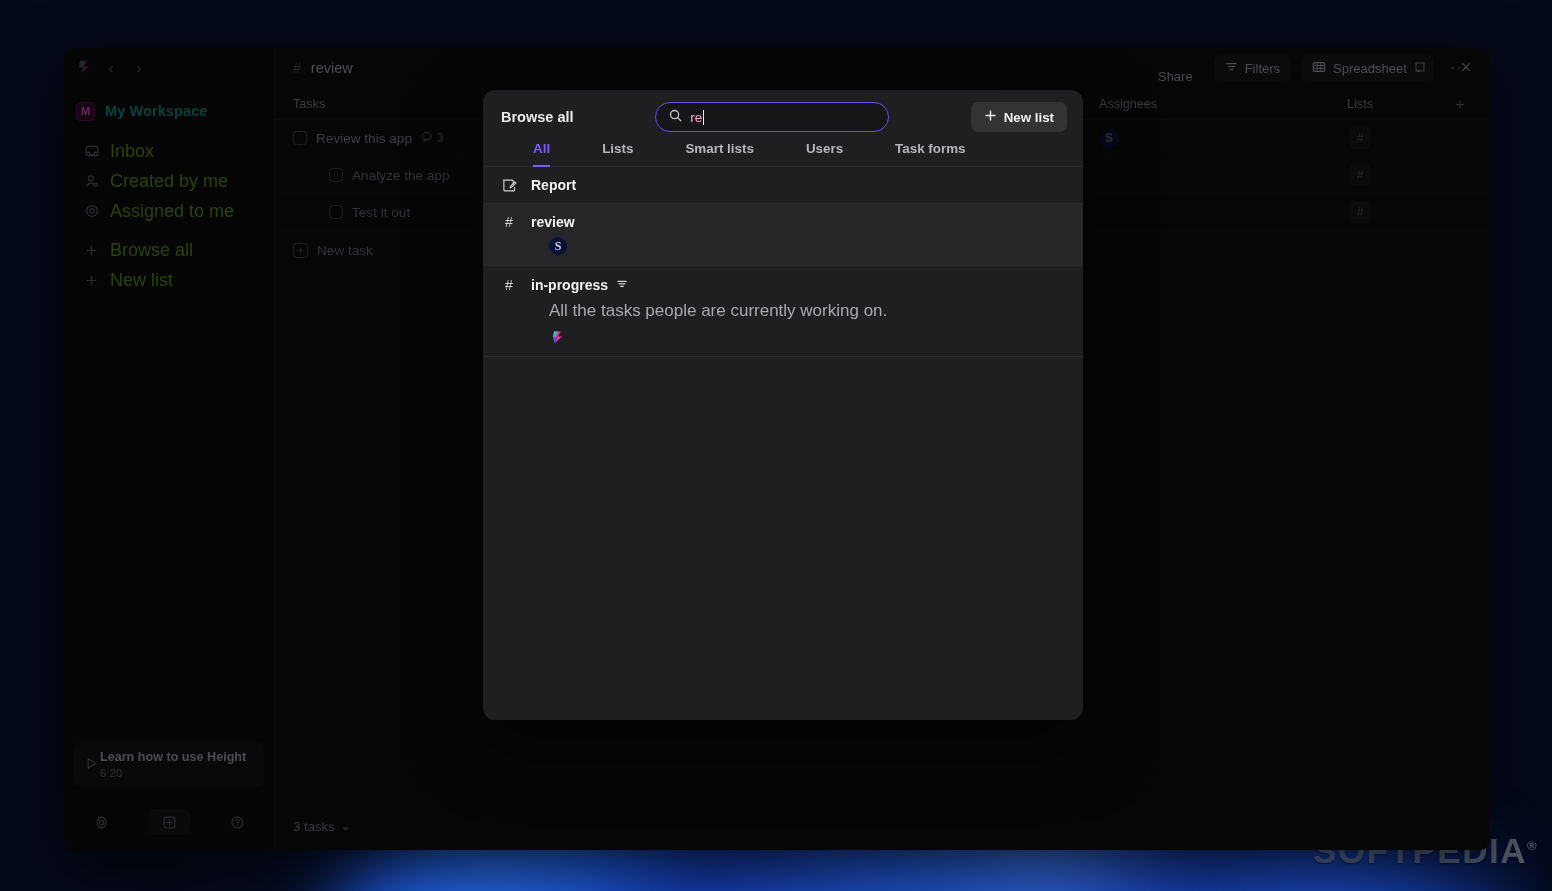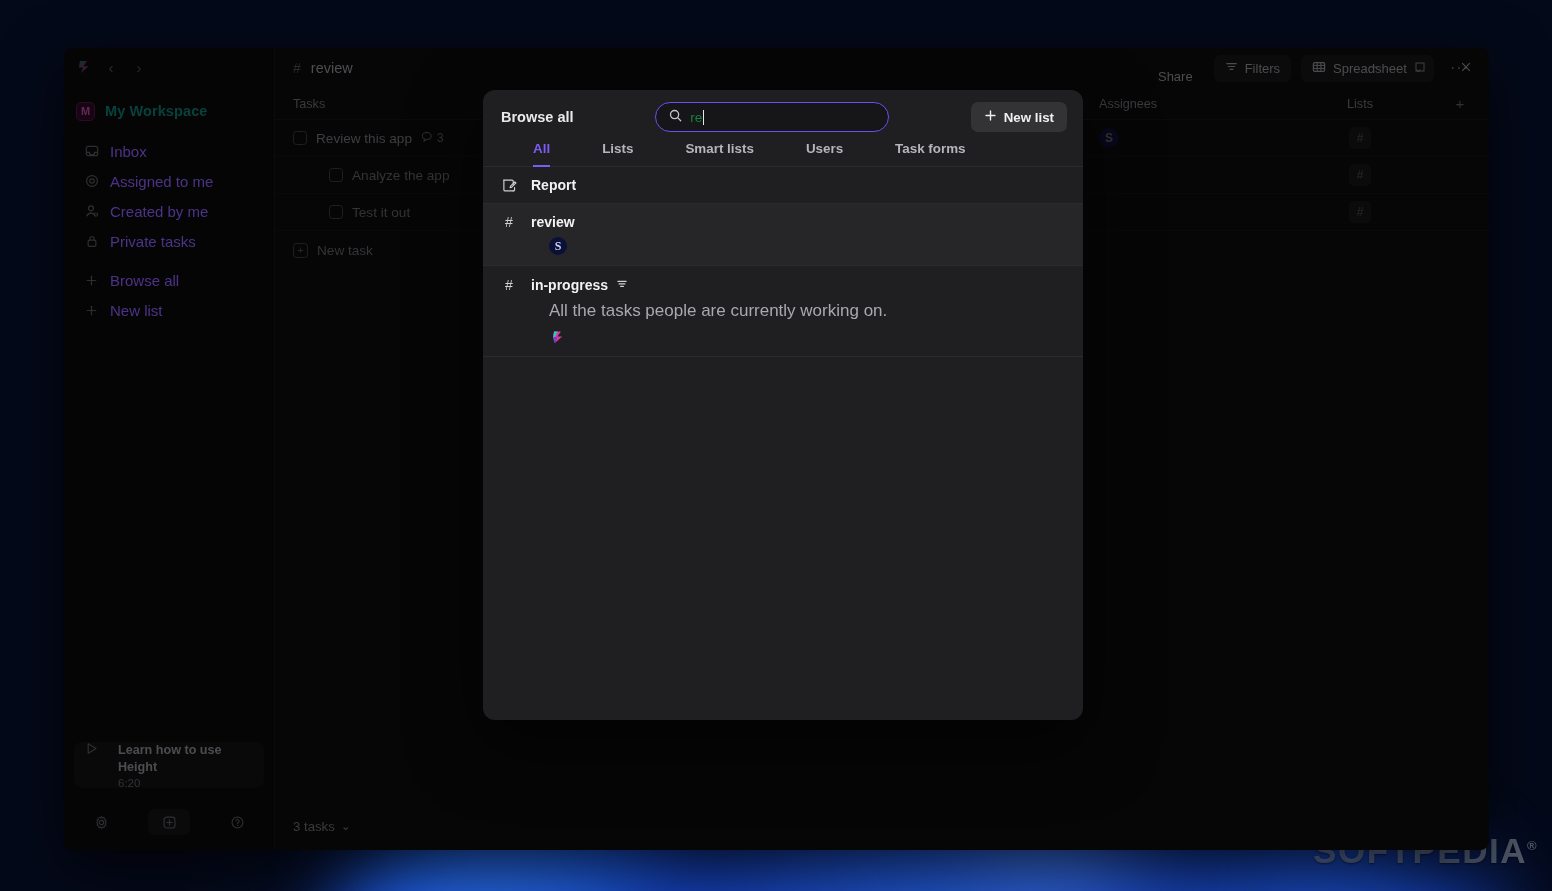--- a/index.html
+++ b/index.html
@@ -122,34 +122,34 @@
   }
   .search-box .lbl { color: #535359; font-size: 13.5px; }
 
   .nav-list { margin-top: 10px; }
   .nav-item {
     height: 30px;
     display: flex; align-items: center; gap: 11px;
     padding: 0 12px;
     margin: 0 8px;
     border-radius: 6px;
-    color: #8b5cf6;
-    font-size: 15px;
+    color: #4d7c0f;
+    font-size: 18px;
   }
   .nav-item .ico { width: 15px; height: 15px; display: flex; align-items: center; justify-content: center; color: #55555c; }
   .nav-gap { height: 9px; }
 
   .side-spacer { flex: 1; }
 
   .learn-card {
     margin: 0 10px 6px 10px;
     height: 46px;
     background: #111113;
     border-radius: 8px;
-    display: flex; gap: 20px;
+    display: flex; align-items: center; gap: 2px;
     padding: 0 12px;
   }
   .learn-card .play { color: #56565e; font-size: 13px; }
   .learn-title { color: #8b8b93; font-size: 12.6px; font-weight: bold; line-height: 1.35; }
   .learn-time { color: #5a5a61; font-size: 11.5px; line-height: 1.35; }
 
   .invite-row {
     height: 34px;
     display: flex; align-items: center; gap: 11px;
     padding: 0 20px;
@@ -284,21 +284,21 @@
   .modal-search-wrap { flex: 1; display: flex; justify-content: center; }
   .modal-search {
     width: 234px; height: 30px;
     background: #161618;
     border: 1.4px solid #6d4df0;
     border-radius: 16px;
     display: flex; align-items: center; gap: 8px;
     padding: 0 13px;
   }
   .modal-search .q { color: #b6b6bc; }
-  .modal-search .val { color: #15803d; font-size: 13.5px; position: relative; }
+  .modal-search .val { color: #f9a8d4; font-size: 13.5px; position: relative; }
   .caret {
     display: inline-block; width: 1px; height: 15px;
     background: #e8e8ec; margin-left: 1px; vertical-align: -3px;
   }
   .newlist-btn {
     height: 30px;
     display: flex; align-items: center; gap: 7px;
     padding: 0 13px;
     background: #333336;
     border-radius: 7px;
@@ -382,44 +382,35 @@
             <svg width="14" height="14" viewBox="0 0 14 14">
                 <rect x="1.3" y="2.3" width="11.4" height="9.4" rx="2" fill="none" stroke="#55555c" stroke-width="1.2"></rect>
                 <path d="M1.3 8.3 H4.4 a2.6 2.6 0 0 0 5.2 0 H12.7" fill="none" stroke="#55555c" stroke-width="1.2"></path>
               </svg>
           </span>
           <span>Inbox</span>
         </div>
         <div class="nav-item">
           <span class="ico">
             <svg width="14" height="14" viewBox="0 0 14 14">
-                <circle cx="7" cy="7" r="5.4" fill="none" stroke="#55555c" stroke-width="1.2"></circle>
-                <circle cx="7" cy="7" r="2.2" fill="none" stroke="#55555c" stroke-width="1.2"></circle>
-              </svg>
-          </span>
-          <span>Assigned to me</span>
+                <circle cx="6" cy="4.3" r="2.5" fill="none" stroke="#55555c" stroke-width="1.2"></circle>
+                <path d="M1.9 12.2 a4.3 4.3 0 0 1 8.2 0" fill="none" stroke="#55555c" stroke-width="1.2"></path>
+                <circle cx="11" cy="10.6" r="1.6" fill="none" stroke="#55555c" stroke-width="1.1"></circle>
+              </svg>
+          </span>
+          <span>Created by me</span>
         </div>
         <div class="nav-item">
           <span class="ico">
             <svg width="14" height="14" viewBox="0 0 14 14">
-                <circle cx="6" cy="4.3" r="2.5" fill="none" stroke="#55555c" stroke-width="1.2"></circle>
-                <path d="M1.9 12.2 a4.3 4.3 0 0 1 8.2 0" fill="none" stroke="#55555c" stroke-width="1.2"></path>
-                <circle cx="11" cy="10.6" r="1.6" fill="none" stroke="#55555c" stroke-width="1.1"></circle>
-              </svg>
-          </span>
-          <span>Created by me</span>
-        </div>
-        <div class="nav-item">
-          <span class="ico">
-            <svg width="14" height="14" viewBox="0 0 14 14">
-                <rect x="3.1" y="6.2" width="7.8" height="6.2" rx="1.6" fill="none" stroke="#55555c" stroke-width="1.2"></rect>
-                <path d="M4.9 6.2 V4.6 a2.1 2.1 0 0 1 4.2 0 V6.2" fill="none" stroke="#55555c" stroke-width="1.2"></path>
-              </svg>
-          </span>
-          <span>Private tasks</span>
+                <circle cx="7" cy="7" r="5.4" fill="none" stroke="#55555c" stroke-width="1.2"></circle>
+                <circle cx="7" cy="7" r="2.2" fill="none" stroke="#55555c" stroke-width="1.2"></circle>
+              </svg>
+          </span>
+          <span>Assigned to me</span>
         </div>
 
         <div class="nav-gap"></div>
 
         <div class="nav-item">
           <span class="ico">
             <svg width="13" height="13" viewBox="0 0 14 14">
                 <line x1="7" y1="2.4" x2="7" y2="11.6" stroke="#55555c" stroke-width="1.3" stroke-linecap="round"></line>
                 <line x1="2.4" y1="7" x2="11.6" y2="7" stroke="#55555c" stroke-width="1.3" stroke-linecap="round"></line>
               </svg>

